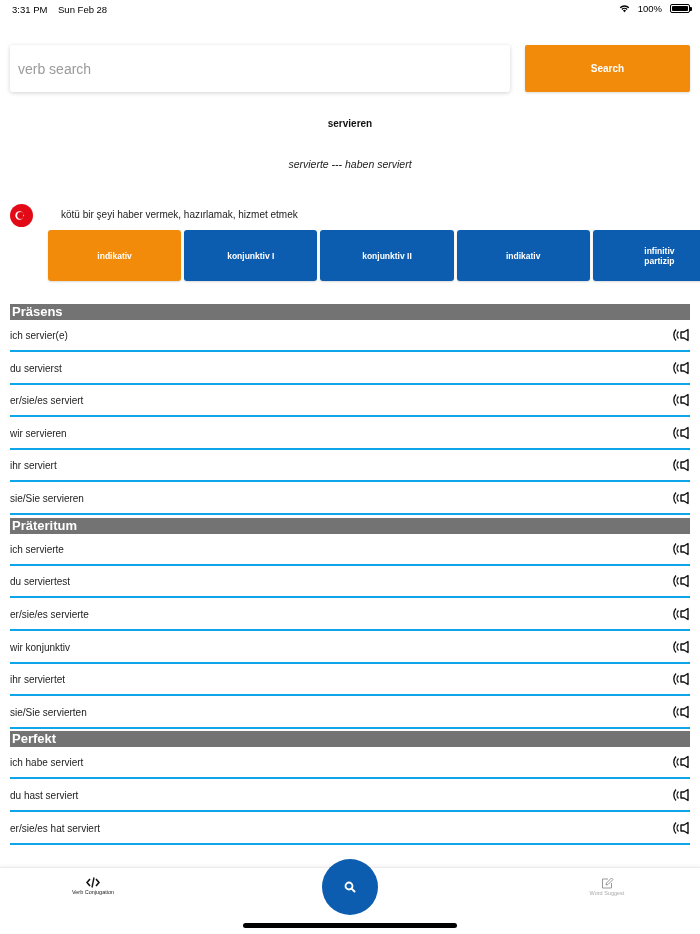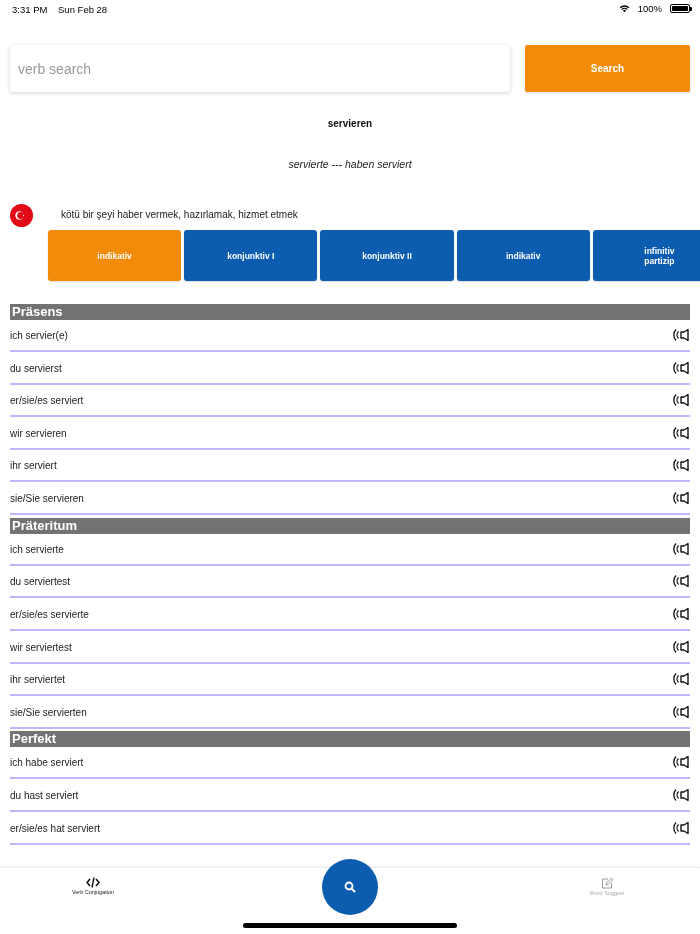--- a/index.html
+++ b/index.html
@@ -22,21 +22,21 @@
   .verb-forms { position: absolute; left: 0; top: 158px; width: 700px; text-align: center; font-size: 10.5px; font-style: italic; color: #222; }
 
   .flag { position: absolute; left: 10px; top: 204px; width: 23px; height: 23px; border-radius: 50%; background: #e30a17; display: flex; align-items: center; justify-content: center; }
   .translation { position: absolute; left: 61px; top: 209px; font-size: 10px; color: #222; }
 
   .tabs { position: absolute; left: 11px; top: 230px; width: 678px; height: 51px; display: flex; gap: 3px; margin-left: 37px; }
   .tab { flex: 1; background: #0c5caf; color: #fff; border-radius: 3px; display: flex; align-items: center; justify-content: center; text-align: center; font-size: 8.5px; font-weight: bold; line-height: 10px; box-shadow: 0 1px 2px rgba(0,0,0,0.15); }
   .tab.active { background: #f28a0a; }
 
   .section-header { position: absolute; left: 10px; width: 680px; height: 16px; background: #737373; color: #fff; font-size: 13px; font-weight: bold; padding-left: 2px; line-height: 16px; }
-  .row { position: absolute; left: 10px; width: 680px; height: 32px; border-bottom: 2px solid #c4b5fd; display: flex; align-items: center; justify-content: space-between; }
+  .row { position: absolute; left: 10px; width: 680px; height: 32px; border-bottom: 2px solid #0ea5e9; display: flex; align-items: center; justify-content: space-between; }
   .row-text { font-size: 10px; color: #222; }
   .speaker { width: 18px; height: 14px; margin-right: 0px; }
 
   .tabbar { position: absolute; left: 0; top: 867px; width: 700px; height: 67px; border-top: 1px solid #ececec; box-shadow: 0 -2px 3px rgba(0,0,0,0.04); background: #fff; }
   .tab-item { position: absolute; top: 9px; display: flex; flex-direction: column; align-items: center; font-size: 5.5px; }
   .tab-item.left { left: 62px; width: 62px; color: #222; }
   .tab-item.right { left: 576px; width: 62px; color: #aaa; }
   .fab { position: absolute; left: 322px; top: 859px; width: 56px; height: 56px; border-radius: 50%; background: #0c5caf; border: none; display: flex; align-items: center; justify-content: center; }
   .home-indicator { position: absolute; left: 243px; top: 923px; width: 214px; height: 5px; background: #000; border-radius: 3px; }
 </style>
@@ -163,21 +163,21 @@
   </div>
 <div class="row" style="top:599px">
     <span class="row-text">er/sie/es servierte</span>
     <svg class="speaker" viewBox="0 0 18 14">
       <path d="M9 4 H12 L16 1.5 V12.5 L12 10 H9 Z" fill="none" stroke="#111" stroke-width="1.4" stroke-linejoin="round"></path>
       <path d="M6.5 3.5 A5 5 0 0 0 6.5 10.5" fill="none" stroke="#111" stroke-width="1.3"></path>
       <path d="M4 1.5 A8 8 0 0 0 4 12.5" fill="none" stroke="#111" stroke-width="1.3"></path>
     </svg>
   </div>
 <div class="row" style="top:632px">
-    <span class="row-text">wir serviertest</span>
+    <span class="row-text">wir konjunktiv</span>
     <svg class="speaker" viewBox="0 0 18 14">
       <path d="M9 4 H12 L16 1.5 V12.5 L12 10 H9 Z" fill="none" stroke="#111" stroke-width="1.4" stroke-linejoin="round"></path>
       <path d="M6.5 3.5 A5 5 0 0 0 6.5 10.5" fill="none" stroke="#111" stroke-width="1.3"></path>
       <path d="M4 1.5 A8 8 0 0 0 4 12.5" fill="none" stroke="#111" stroke-width="1.3"></path>
     </svg>
   </div>
 <div class="row" style="top:664px">
     <span class="row-text">ihr serviertet</span>
     <svg class="speaker" viewBox="0 0 18 14">
       <path d="M9 4 H12 L16 1.5 V12.5 L12 10 H9 Z" fill="none" stroke="#111" stroke-width="1.4" stroke-linejoin="round"></path>

